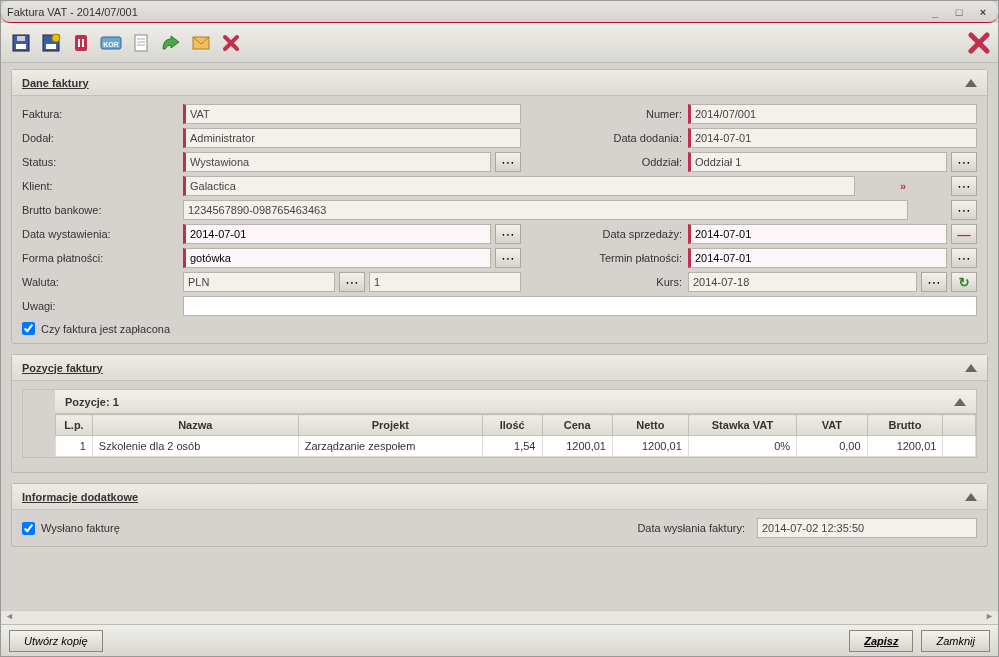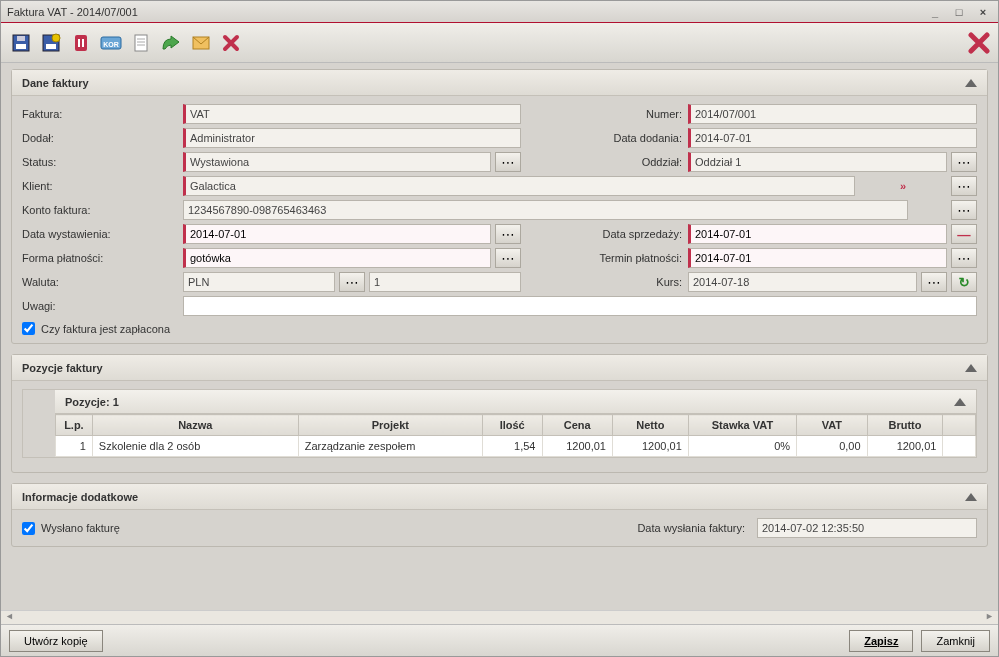--- a/index.html
+++ b/index.html
@@ -1,27 +1,27 @@
 <!DOCTYPE html>
 <html><head>
 <meta charset="utf-8">
 <style>
 * { box-sizing: border-box; margin: 0; padding: 0; }
 body { font-family: Verdana, Tahoma, sans-serif; font-size: 11px; background: #d6d3ce; color: #333; }
 .window { width: 999px; height: 657px; background: #d6d3ce; border: 1px solid #999; position: relative; display: flex; flex-direction: column; }
-.titlebar { height: 22px; background: linear-gradient(#e8e6e2,#d6d3ce); border-bottom: 1px solid #b01030; display: flex; align-items: center; padding: 0 6px; justify-content: space-between;}
+.titlebar { height: 22px; background: linear-gradient(#e8e6e2,#d6d3ce); border-bottom: 1px solid #b01030; display: flex; align-items: center; padding: 0 6px; justify-content: space-between; border-radius: 9px;}
 .titlebar .title { font-weight: normal; color: #333;}
 .titlebar-controls { display: flex; gap: 6px;}
 .titlebar-controls span { width: 18px; height: 14px; display: inline-flex; align-items:center; justify-content:center; font-weight:bold; cursor:pointer; color:#444;}
 .toolbar { height: 40px; background: linear-gradient(#f0eee9,#d8d6d0); border-bottom: 1px solid #bbb; display: flex; align-items: center; padding: 0 8px; gap: 6px;}
 .toolbar .spacer { flex:1; }
 .tb-icon { width: 24px; height: 24px; display:inline-flex; align-items:center; justify-content:center; cursor:pointer; }
 .content { flex: 1; overflow: auto; padding: 6px 10px; }
 .panel { background:#d6d3ce; border: 1px solid #bcb8b0; border-radius:3px; margin-bottom:10px; }
-.panel-header { height: 26px; background: linear-gradient(#efece6,#dedbd4); border-bottom:1px solid #c4c0b8; display:flex; align-items:center; padding:0 10px; justify-content:space-between; font-weight:bold; color:#333;}
+.panel-header { height: 26px; background: linear-gradient(#efece6,#dedbd4); border-bottom:1px solid #c4c0b8; display:flex; align-items:center; padding:0 10px; justify-content:space-between; font-weight:bold; color:#333;text-decoration:underline;}
 .panel-body { padding: 8px 10px;}
 .collapse-icon { width:0;height:0; border-left:6px solid transparent; border-right:6px solid transparent; border-bottom:8px solid #666;}
 .form-grid { display:grid; grid-template-columns: 155px 1fr 155px 1fr; column-gap:6px; row-gap:4px; align-items:center;}
 .form-grid label { text-align:left; color:#333;}
 .form-grid .rlabel { text-align:right;}
 .field-row { display:flex; align-items:center; gap:4px;}
 .input { height:20px; border:1px solid #b8b4ac; background:#fff; padding:0 4px; font-family:inherit; font-size:11px; flex:1;}
 .input.ro { background:#f3f1ec; color:#444;}
 .req { border-left:3px solid #c0304c; background:#fdf6f8;}
 .small-btn { width:26px; height:20px; background: linear-gradient(#f4f2ed,#d6d3cc); border:1px solid #aca89f; cursor:pointer; display:inline-flex; align-items:center; justify-content:center;}
@@ -31,21 +31,21 @@
 .checkbox-row { margin-top:6px; display:flex; align-items:center; gap:6px;}
 .sub-panel { border:1px solid #c4c0b8; margin-bottom:6px;padding-left:32px;}
 .sub-panel-header {height:24px; background: linear-gradient(#f3f1ec,#e2dfd8); border-bottom:1px solid #c4c0b8; display:flex; align-items:center; padding:0 10px; justify-content:space-between; font-weight:bold;}
 table.items { width:100%; border-collapse:collapse; font-size:11px;}
 table.items th { background:linear-gradient(#efece6,#dedbd4); border:1px solid #c4c0b8; padding:4px 6px; font-weight:bold; text-align:center; color:#333;}
 table.items td { border:1px solid #e0ddd6; padding:4px 6px; background:#fff;}
 table.items tr.total td { background:#fdfae8; font-weight:bold;}
 .num { text-align:right;}
 .footer { height:32px; background: linear-gradient(#f0eee9,#d8d6d0); border-top:1px solid #bbb; display:flex; align-items:center; padding:0 8px; gap:8px;}
 .footer .spacer{flex:1;}
-.btn { height:22px; padding:0 14px; background: linear-gradient(#f4f2ed,#d6d3cc); border:1px solid #8a867d; cursor:pointer; font-family:inherit; font-size:11px; font-weight:bold; text-decoration:underline;}
+.btn { height:22px; padding:0 14px; background: linear-gradient(#f4f2ed,#d6d3cc); border:1px solid #8a867d; cursor:pointer; font-family:inherit; font-size:11px; font-weight:bold; text-decoration:underline;font-style:italic;}
 .btn.plain { text-decoration:none; font-weight:normal;}
 .scrollbar-hint { height:14px; background:#eae7e0; border-top:1px solid #ccc; display:flex; justify-content:space-between; padding:0 4px; color:#888; font-size:9px;}
 .redx svg, .tb-icon svg { display:block;}
 .arrow-red { color:#c0304c; font-weight:bold; padding:0 2px;}
 .info-row { display:flex; align-items:center; gap:12px;}
 .info-row .check { display:flex; align-items:center; gap:6px;}
 </style>
 </head>
 <body>
 
@@ -157,21 +157,21 @@
               <button class="small-btn">⋯</button>
             </div>
 
           <label>Klient:</label>
           <div class="field-row full-span">
               <input class="input ro req" readonly="" value="Galactica" style="">
               <span class="arrow-red">»</span>
               <button class="small-btn">⋯</button>
             </div>
 
-          <label>Konto faktura:</label>
+          <label>Brutto bankowe:</label>
           <div class="field-row full-span">
               <input class="input ro" readonly="" value="1234567890-098765463463" style="">
               <button class="small-btn">⋯</button>
             </div>
 
           <label>Data wystawienia:</label>
           <div class="field-row">
               <input class="input req" value="2014-07-01" style="">
               <button class="small-btn">⋯</button>
             </div>

